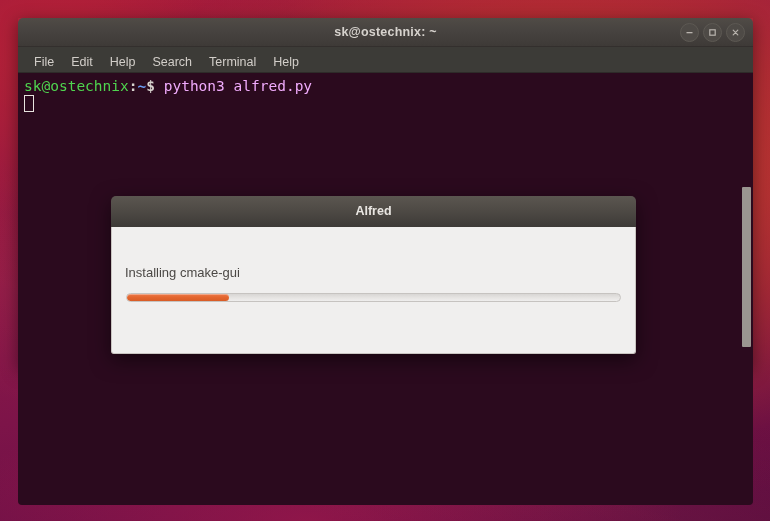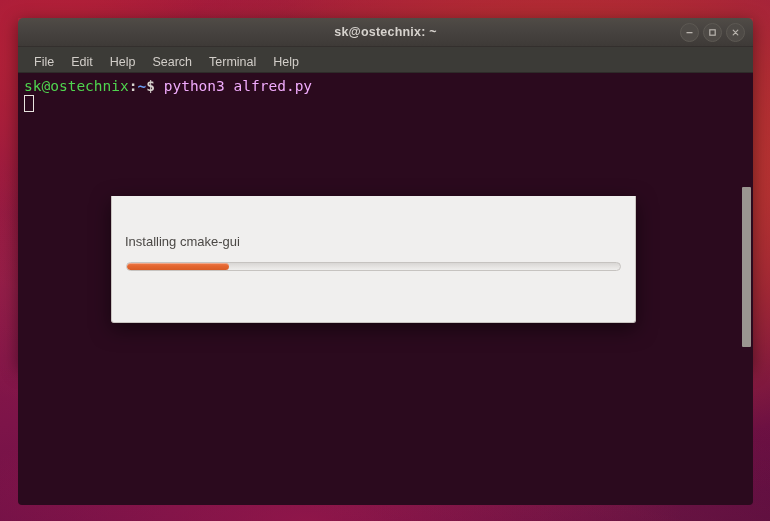--- a/index.html
+++ b/index.html
@@ -251,19 +251,22 @@
   <div id="terminal-body">
     <div id="terminal-text"><span class="tt-user">sk@ostechnix</span><span class="tt-sep">:</span><span class="tt-path">~</span><span class="tt-dollar">$</span><span class="tt-cmd"> python3 alfred.py</span></div>
     <div id="terminal-cursor"></div>
     <div id="terminal-scrollbar">
       <div id="terminal-scrollbar-thumb"></div>
     </div>
   </div>
 </div>
 
 <div id="alfred-dialog">
+  <div id="alfred-titlebar">
+    <div id="alfred-title">Alfred</div>
+  </div>
   <div id="alfred-body">
     <div id="alfred-message">Installing cmake-gui</div>
     <div id="alfred-progress-track">
       <div id="alfred-progress-fill" style="width: 20.6%;"></div>
     </div>
   </div>
 </div>
 
 </body></html>

